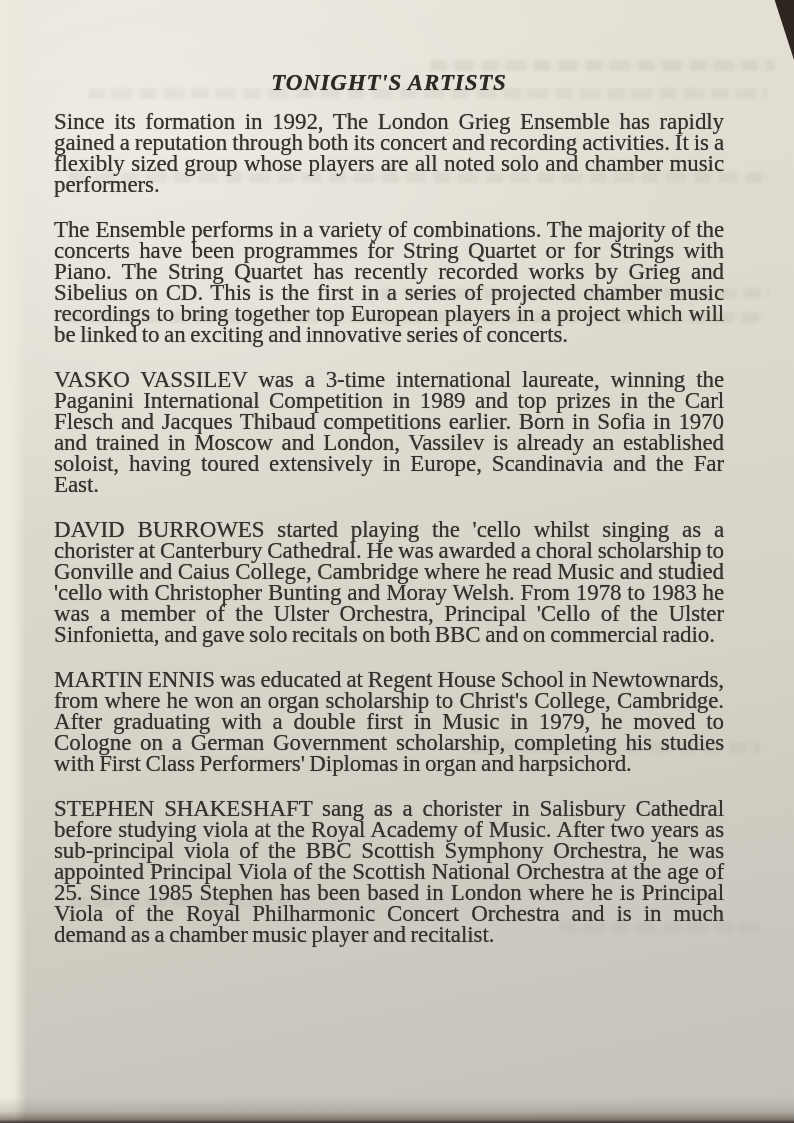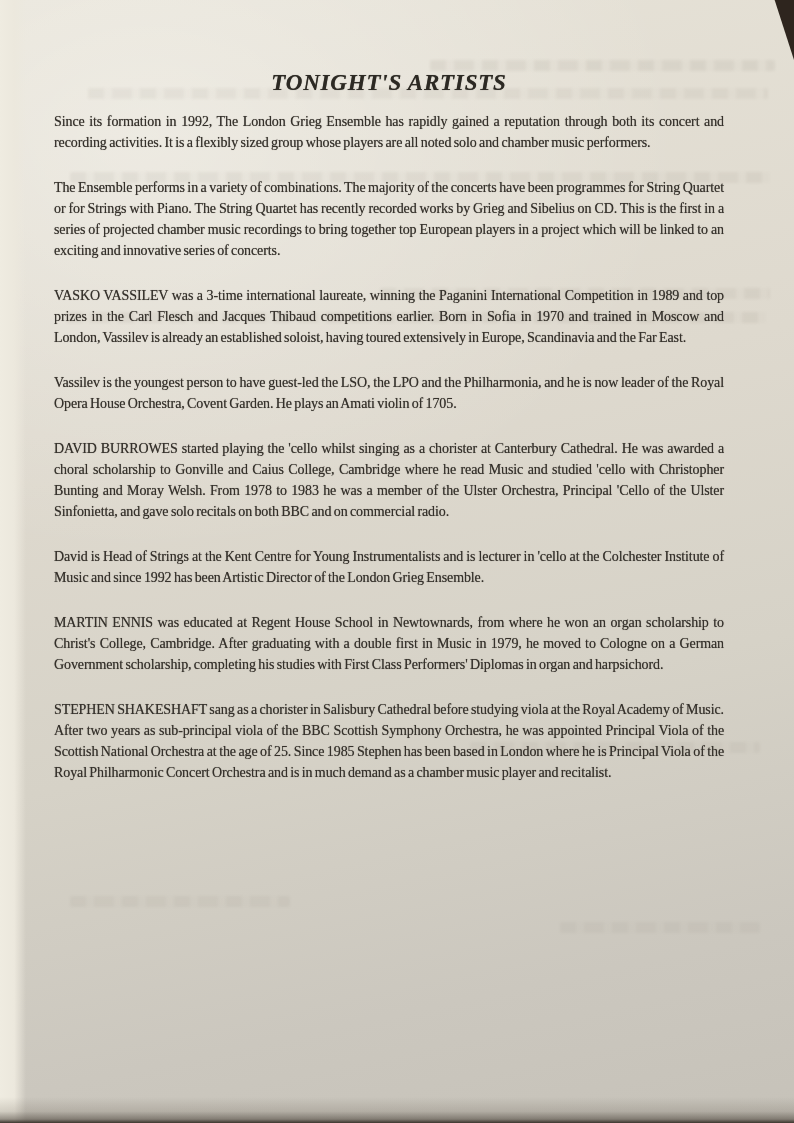--- a/index.html
+++ b/index.html
@@ -44,21 +44,21 @@
     font-size: 23px;
     line-height: 30px;
     font-weight: bold;
     font-style: italic;
     letter-spacing: 0.8px;
     color: #2c2923;
     text-shadow: 0 0 0.7px rgba(44,41,35,0.75);
   }
   .content p {
     margin: 0 0 24px 0;
-    font-size: 14px;
+    font-size: 23px;
     line-height: 21px;
     text-align: justify;
     letter-spacing: -0.1px;
     word-spacing: -1px;
     text-shadow: 0 0 0.7px rgba(53,49,43,0.7);
   }
   
   .ghost {
     position: absolute;
     height: 11px;
@@ -88,21 +88,19 @@
   <div class="ghost" style="left:470px; top:742px; width:290px; opacity:0.11;"></div>
   <div class="ghost" style="left:70px;  top:896px; width:220px; opacity:0.11;"></div>
   <div class="ghost" style="left:560px; top:922px; width:200px; opacity:0.10;"></div>
 
   <div class="content">
     <h1 class="title">TONIGHT'S ARTISTS</h1>
 
     <p>Since its formation in 1992, The London Grieg Ensemble has rapidly gained a reputation through both its concert and recording activities. It is a flexibly sized group whose players are all noted solo and chamber music performers.</p>
     <p>The Ensemble performs in a variety of combinations. The majority of the concerts have been programmes for String Quartet or for Strings with Piano. The String Quartet has recently recorded works by Grieg and Sibelius on CD. This is the first in a series of projected chamber music recordings to bring together top European players in a project which will be linked to an exciting and innovative series of concerts.</p>
     <p>VASKO VASSILEV was a 3-time international laureate, winning the Paganini International Competition in 1989 and top prizes in the Carl Flesch and Jacques Thibaud competitions earlier. Born in Sofia in 1970 and trained in Moscow and London, Vassilev is already an established soloist, having toured extensively in Europe, Scandinavia and the Far East.</p>
-    <p>Vassilev is the youngest person to have guest-led the LSO, the LPO and the Philharmonia, and he is now leader of the Royal Opera House Orchestra, Covent Garden. He plays an Amati violin of 1705.</p>
     <p>DAVID BURROWES started playing the 'cello whilst singing as a chorister at Canterbury Cathedral. He was awarded a choral scholarship to Gonville and Caius College, Cambridge where he read Music and studied 'cello with Christopher Bunting and Moray Welsh. From 1978 to 1983 he was a member of the Ulster Orchestra, Principal 'Cello of the Ulster Sinfonietta, and gave solo recitals on both BBC and on commercial radio.</p>
-    <p>David is Head of Strings at the Kent Centre for Young Instrumentalists and is lecturer in 'cello at the Colchester Institute of Music and since 1992 has been Artistic Director of the London Grieg Ensemble.</p>
     <p>MARTIN ENNIS was educated at Regent House School in Newtownards, from where he won an organ scholarship to Christ's College, Cambridge. After graduating with a double first in Music in 1979, he moved to Cologne on a German Government scholarship, completing his studies with First Class Performers' Diplomas in organ and harpsichord.</p>
     <p>STEPHEN SHAKESHAFT sang as a chorister in Salisbury Cathedral before studying viola at the Royal Academy of Music. After two years as sub-principal viola of the BBC Scottish Symphony Orchestra, he was appointed Principal Viola of the Scottish National Orchestra at the age of 25. Since 1985 Stephen has been based in London where he is Principal Viola of the Royal Philharmonic Concert Orchestra and is in much demand as a chamber music player and recitalist.</p>
   </div>
 
   <div class="edge-bottom"></div>
 </div>
 
 </body></html>

